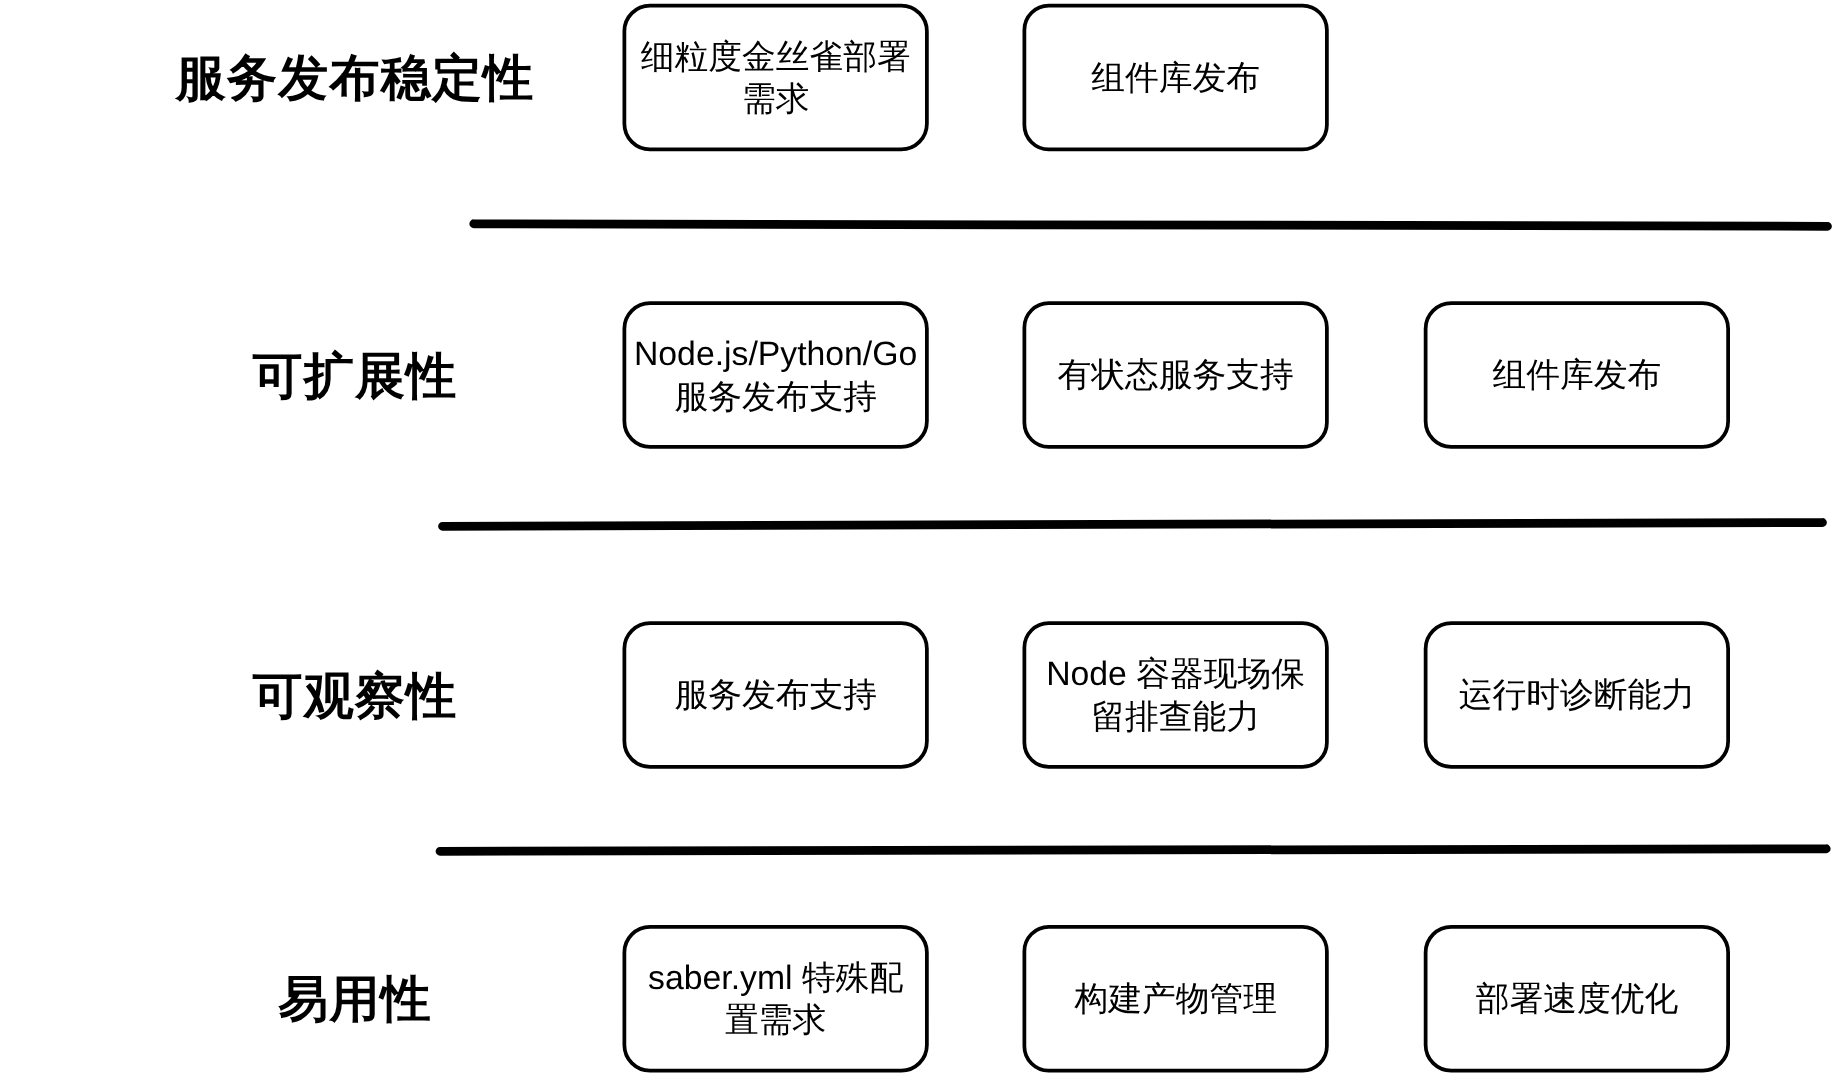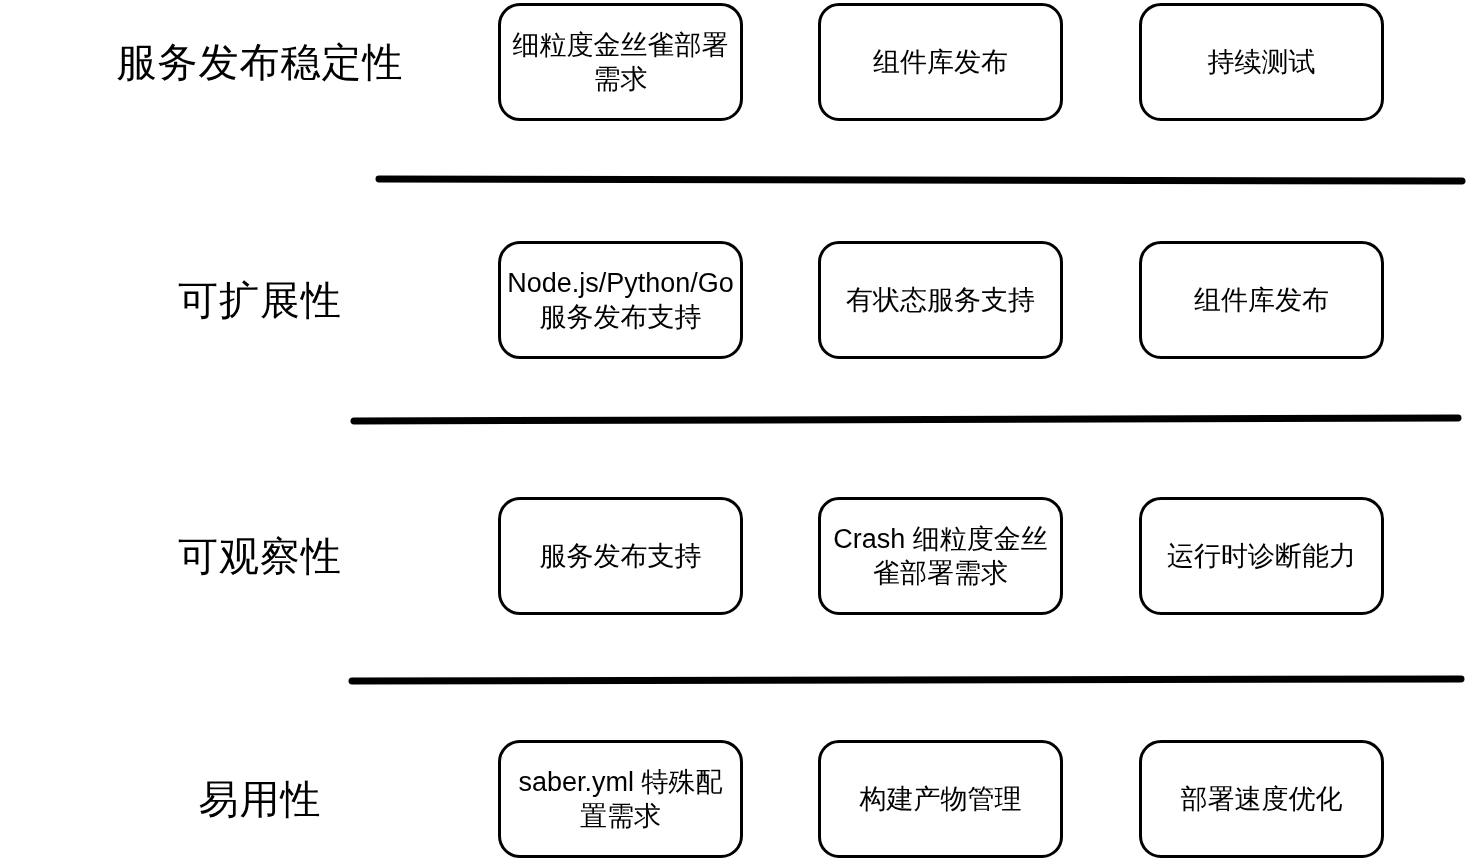--- a/index.html
+++ b/index.html
@@ -35,23 +35,24 @@
   .row-label {
     position: absolute;
     left: 0;
     top: 0;
     width: 520px;
     height: 100%;
     display: flex;
     align-items: center;
     justify-content: center;
     font-size: 40px;
-    font-weight: 400;
+    font-weight: 700;
     letter-spacing: 1px;
     white-space: nowrap;
+    padding-left: 24px;
   }
   .req-box {
     position: absolute;
     top: 0;
     width: 245px;
     height: 118px;
     box-sizing: border-box;
     border: 3px solid #000000;
     border-radius: 22px;
     background: #ffffff;
@@ -75,34 +76,33 @@
   <svg class="dividers" width="1466" height="862" viewBox="0 0 1466 862">
     <line x1="379" y1="179" x2="1462" y2="181" stroke="#000000" stroke-width="7" stroke-linecap="round"></line>
     <line x1="354" y1="421" x2="1458" y2="418" stroke="#000000" stroke-width="7" stroke-linecap="round"></line>
     <line x1="352" y1="681" x2="1461" y2="679" stroke="#000000" stroke-width="7" stroke-linecap="round"></line>
   </svg>
 
   <div class="row row-r1">
     <div class="row-label">服务发布稳定性</div>
     <div class="req-box col-1">细粒度金丝雀部署需求</div>
     <div class="req-box col-2">组件库发布</div>
-    <div class="req-box col-3">持续测试</div>
   </div>
 
   <div class="row row-r2">
     <div class="row-label">可扩展性</div>
     <div class="req-box col-1">Node.js/Python/Go 服务发布支持</div>
     <div class="req-box col-2">有状态服务支持</div>
     <div class="req-box col-3">组件库发布</div>
   </div>
 
   <div class="row row-r3">
     <div class="row-label">可观察性</div>
     <div class="req-box col-1">服务发布支持</div>
-    <div class="req-box col-2">Crash 细粒度金丝雀部署需求</div>
+    <div class="req-box col-2">Node 容器现场保留排查能力</div>
     <div class="req-box col-3">运行时诊断能力</div>
   </div>
 
   <div class="row row-r4">
     <div class="row-label">易用性</div>
     <div class="req-box col-2">构建产物管理</div>
     <div class="req-box col-1">saber.yml 特殊配置需求</div>
     <div class="req-box col-3">部署速度优化</div>
   </div>
 

